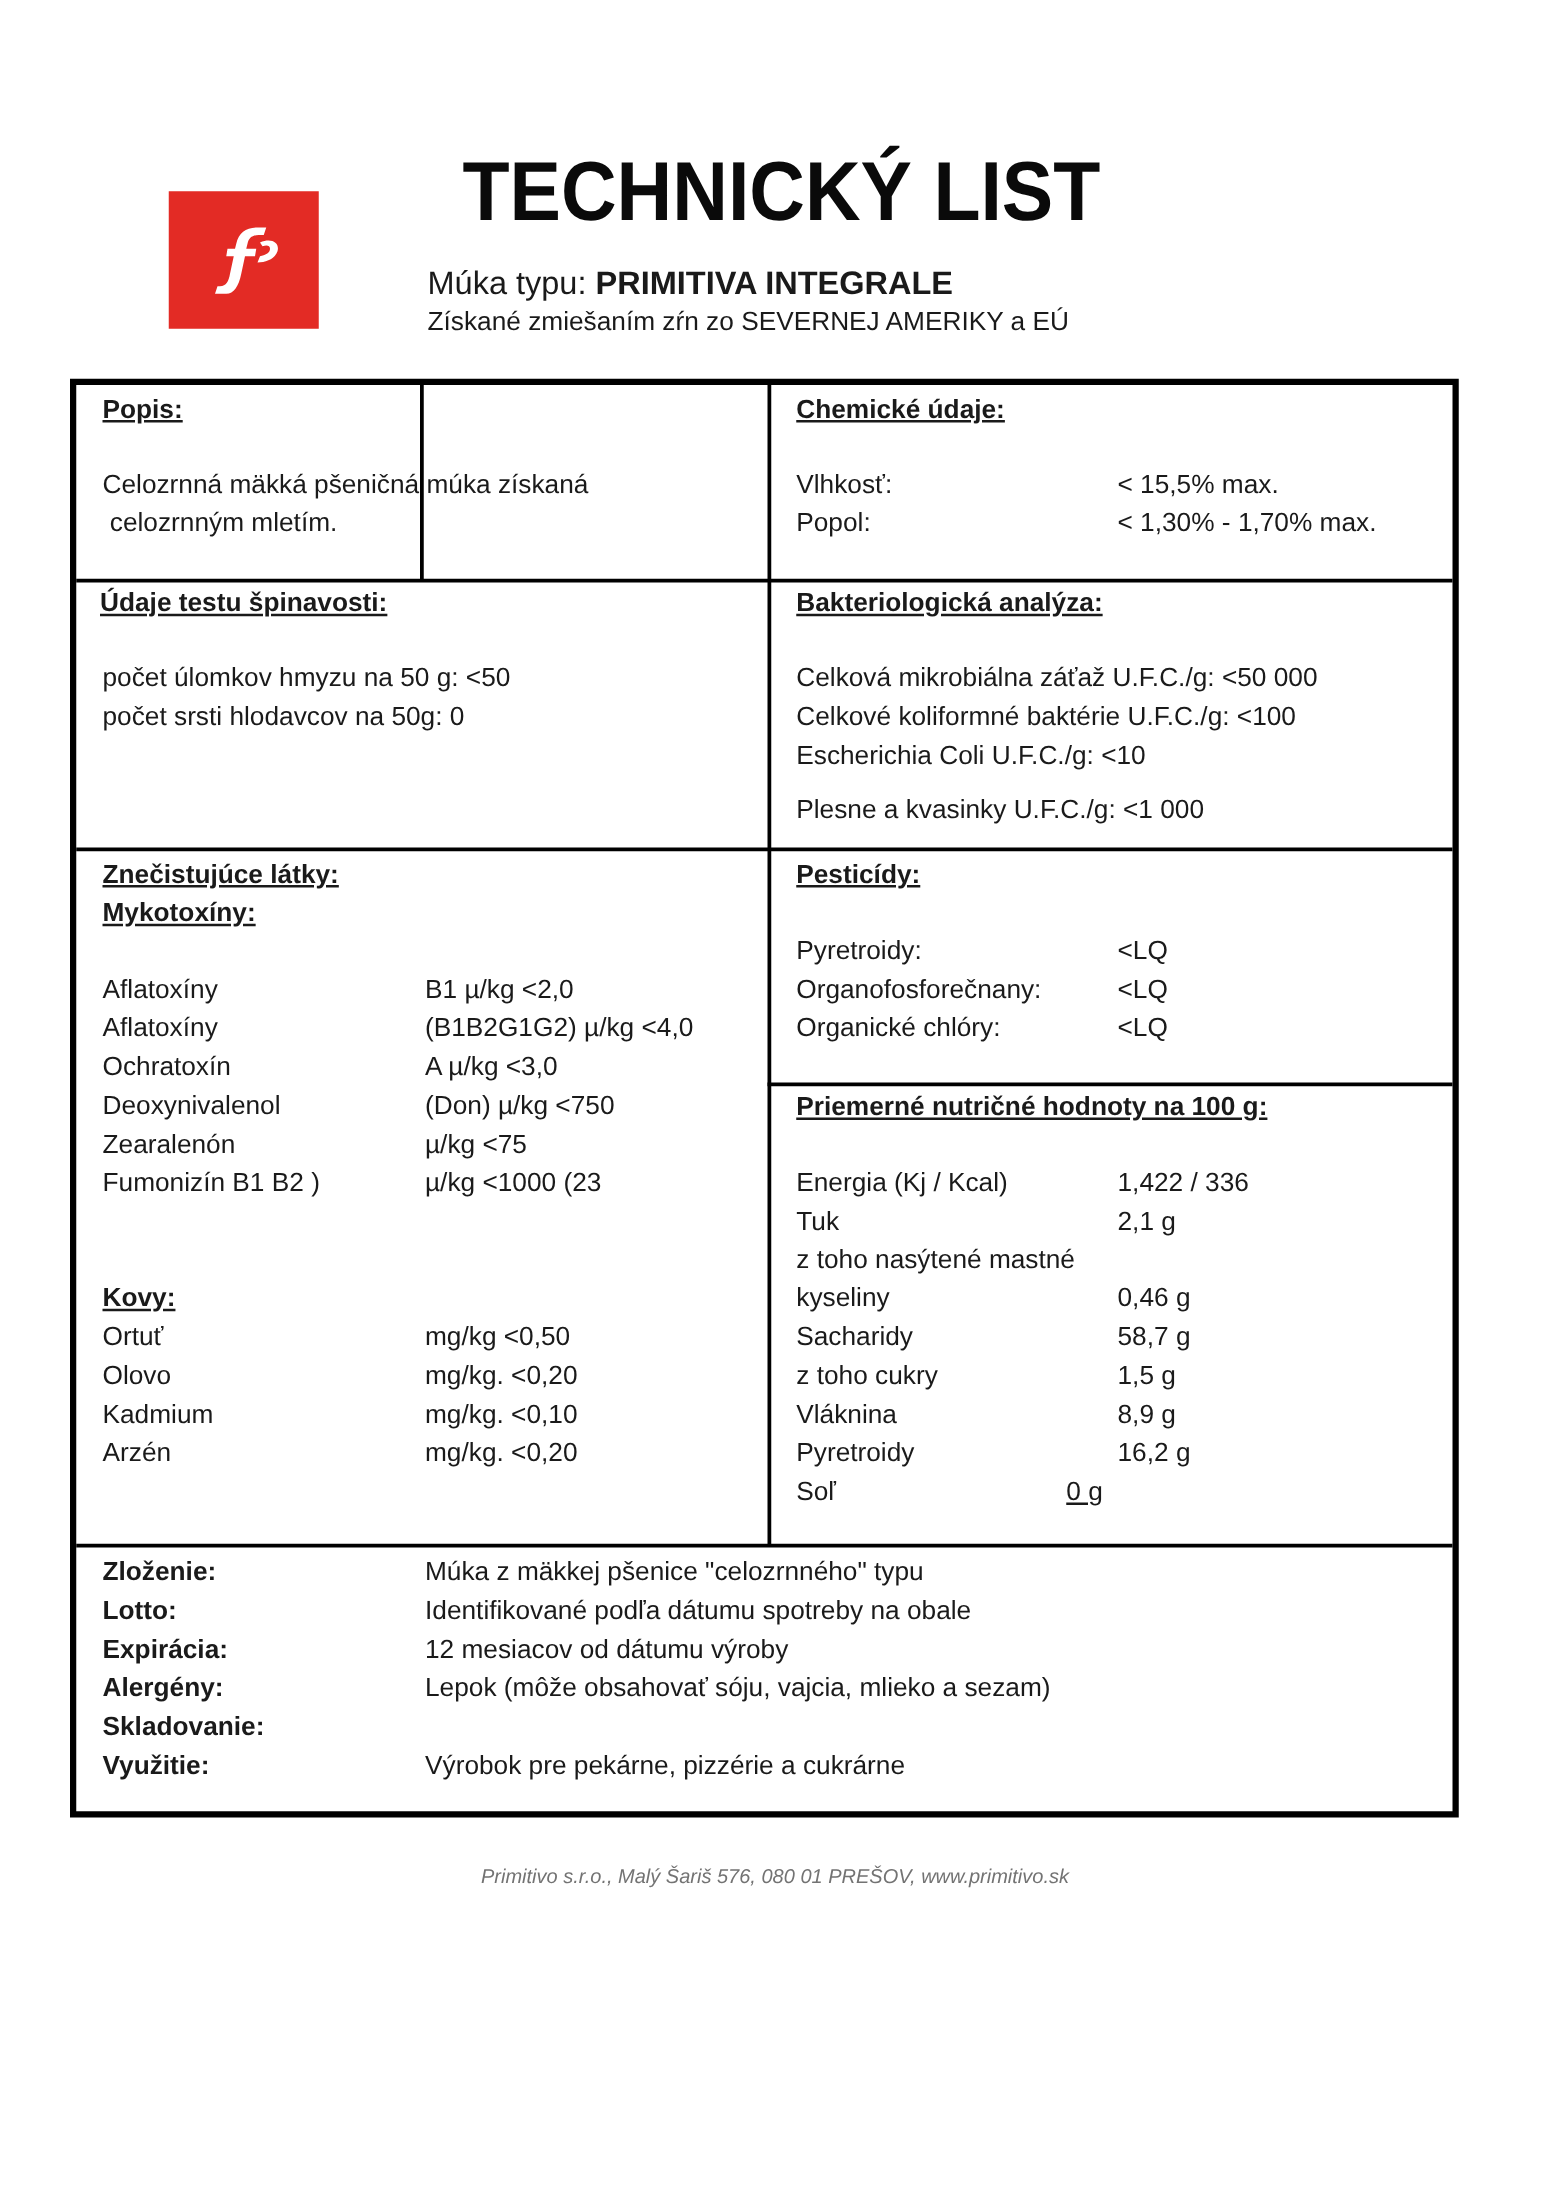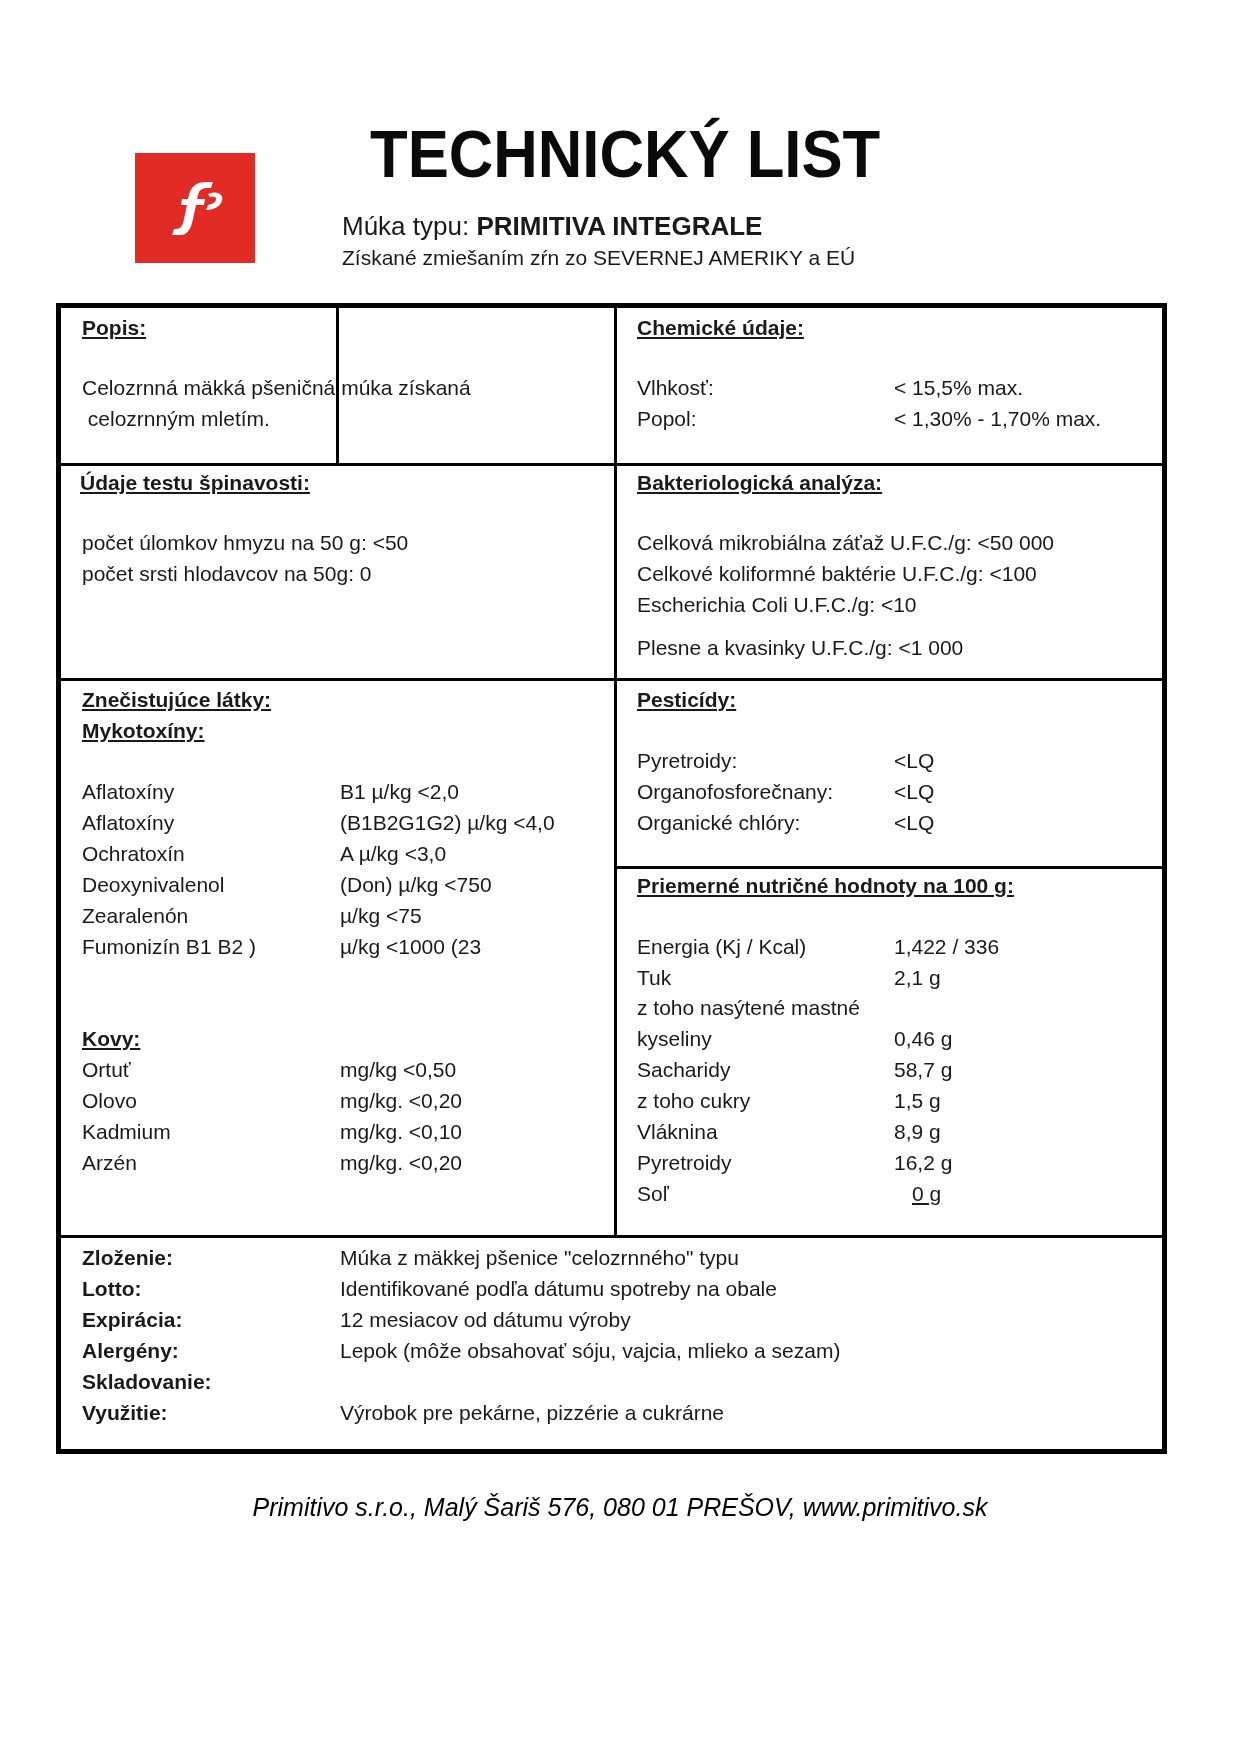--- a/index.html
+++ b/index.html
@@ -12,21 +12,21 @@
   .subtitle1 b { font-weight: bold; }
   .subtitle2 { left: 342px; top: 246px; font-size: 21px; }
 
   .frame { left: 56px; top: 303px; width: 1111px; height: 1151px; border: 5px solid #000; box-sizing: border-box; }
   .hline { position: absolute; height: 3px; background: #000; }
   .vline { position: absolute; width: 3px; background: #000; }
 
   .txt { position: absolute; font-size: 21px; line-height: 31px; white-space: nowrap; color: #1a1a1a; }
   .head { font-weight: bold; text-decoration: underline; }
   .bold { font-weight: bold; }
-  .footer { left: 0; width: 1240px; top: 1493px; text-align: center; font-size: 25px; font-style: italic; color: #000000; }
+  .footer { left: 0; width: 1240px; top: 1493px; text-align: center; font-size: 16px; font-style: italic; color: #737373; }
 </style>
 </head>
 <body>
 
 <div class="abs logo">
   <svg viewBox="0 0 120 110">
     <path d="M46 82 C52 82 56 76 58 66 L61 52 L69 52 L70 46 L62 46 L63 42 C64 37 67 35 72 35 L76 35 L78 29 L71 29 C62 29 56 33 54 42 L53 46 L47 46 L46 52 L52 52 L49 66 C48 72 46 76 41 76 L39 76 L37 82 Z" fill="#ffffff"></path>
     <path d="M73 41 C82 37 89 41 87 48 C85 54 78 57 71 57 L73 52 C78 51 81 49 81 46 C81 43 78 43 75 44 Z" fill="#ffffff"></path>
   </svg>
 </div>
@@ -113,21 +113,21 @@
   <div class="txt" style="left:833px; top:715px;">0,46 g</div>
   <div class="txt" style="left:576px; top:746px;">Sacharidy</div>
   <div class="txt" style="left:833px; top:746px;">58,7 g</div>
   <div class="txt" style="left:576px; top:777px;">z toho cukry</div>
   <div class="txt" style="left:833px; top:777px;">1,5 g</div>
   <div class="txt" style="left:576px; top:808px;">Vláknina</div>
   <div class="txt" style="left:833px; top:808px;">8,9 g</div>
   <div class="txt" style="left:576px; top:839px;">Pyretroidy</div>
   <div class="txt" style="left:833px; top:839px;">16,2 g</div>
   <div class="txt" style="left:576px; top:870px;">Soľ</div>
-  <div class="txt" style="left:851px; top:870px;text-decoration:underline;">0 g</div>
+  <div class="txt" style="left:792px; top:870px;text-decoration:underline;">0 g</div>
 
   <div class="txt bold" style="left:21px; top:934px;">Zloženie:</div>
   <div class="txt" style="left:279px; top:934px;">Múka z mäkkej pšenice "celozrnného" typu</div>
   <div class="txt bold" style="left:21px; top:965px;">Lotto:</div>
   <div class="txt" style="left:279px; top:965px;">Identifikované podľa dátumu spotreby na obale</div>
   <div class="txt bold" style="left:21px; top:996px;">Expirácia:</div>
   <div class="txt" style="left:279px; top:996px;">12 mesiacov od dátumu výroby</div>
   <div class="txt bold" style="left:21px; top:1027px;">Alergény:</div>
   <div class="txt" style="left:279px; top:1027px;">Lepok (môže obsahovať sóju, vajcia, mlieko a sezam)</div>
   <div class="txt bold" style="left:21px; top:1058px;">Skladovanie:</div>

